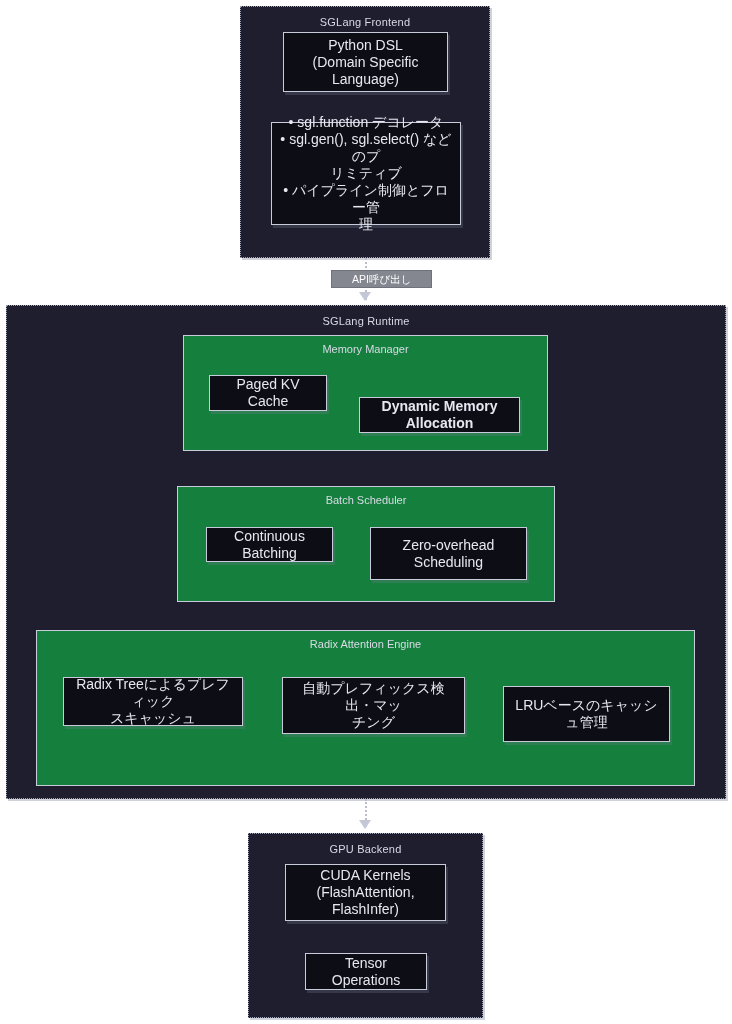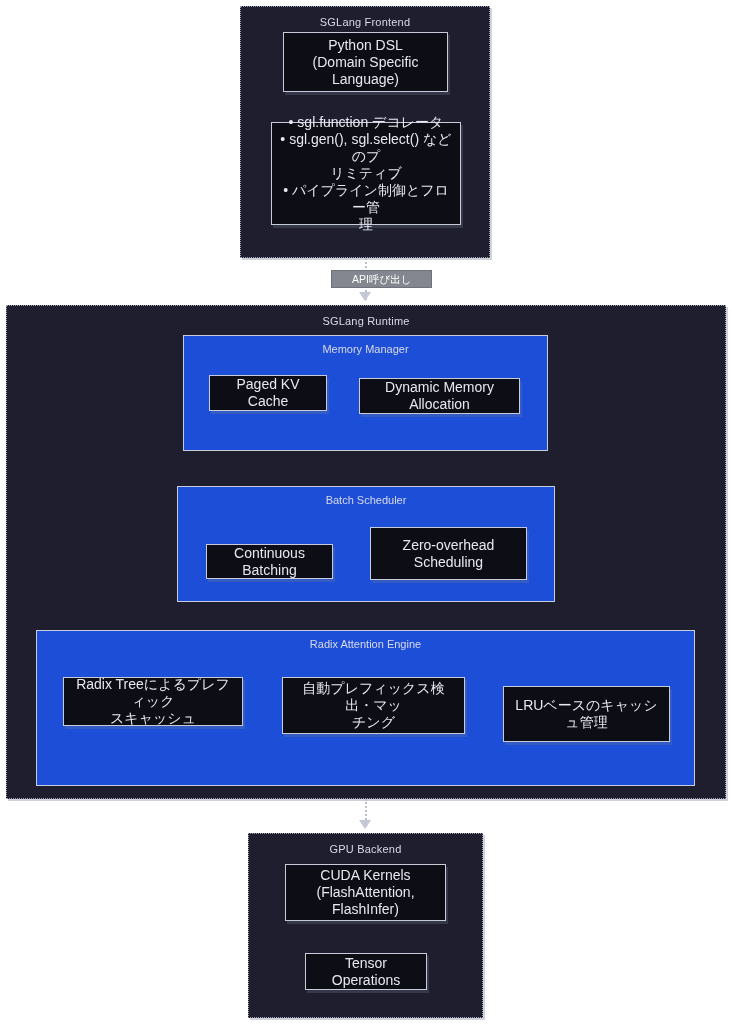--- a/index.html
+++ b/index.html
@@ -28,21 +28,21 @@
     color: #d8dae6;
     font-size: 11px;
     line-height: 14px;
     padding-top: 8px;
     letter-spacing: .2px;
   }
 
   
   .panel {
     position: absolute;
-    background: #1d4ed8;
+    background: #15803d;
     border: 1.5px solid #c8cbd9;
     box-sizing: border-box;
   }
   .panel-title {
     text-align: center;
     color: #d8dae6;
     font-size: 11px;
     line-height: 13px;
     padding-top: 7px;
   }
@@ -120,28 +120,28 @@
 <div class="cluster" style="left:6px; top:305px; width:720px; height:494px;">
   <div class="cluster-title">SGLang Runtime</div>
 </div>
 
 <div class="panel" style="left:183px; top:335px; width:365px; height:116px;">
   <div class="panel-title">Memory Manager</div>
 </div>
 <div class="node" style="left:209px; top:375px; width:118px; height:36px;">
   <span>Paged KV Cache</span>
 </div>
-<div class="node" style="left:359px; top:378px; width:161px; height:36px;">
+<div class="node" style="left:359px; top:397px; width:161px; height:36px;font-weight:bold;">
   <span>Dynamic Memory Allocation</span>
 </div>
 
 <div class="panel" style="left:177px; top:486px; width:378px; height:116px;">
   <div class="panel-title">Batch Scheduler</div>
 </div>
-<div class="node" style="left:206px; top:527px; width:127px; height:35px;margin-top:17px;">
+<div class="node" style="left:206px; top:527px; width:127px; height:35px;">
   <span>Continuous Batching</span>
 </div>
 <div class="node" style="left:370px; top:527px; width:157px; height:53px;">
   <span>Zero-overhead Scheduling</span>
 </div>
 
 <div class="panel" style="left:36px; top:630px; width:659px; height:156px;">
   <div class="panel-title">Radix Attention Engine</div>
 </div>
 <div class="node" style="left:63px; top:677px; width:180px; height:49px;">

